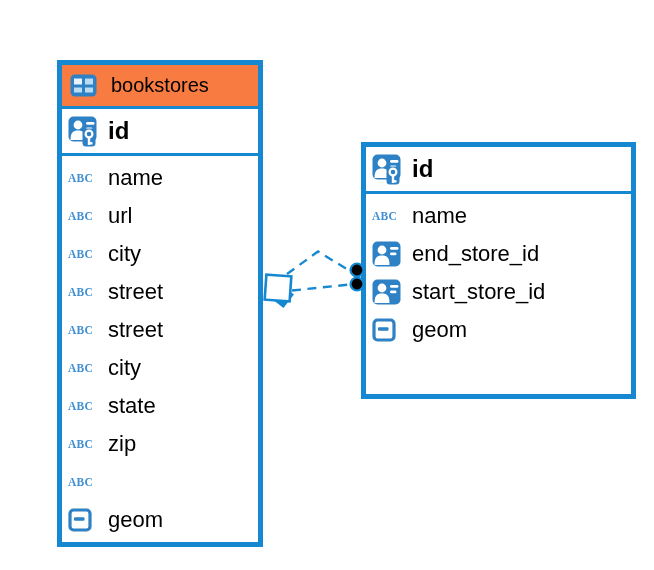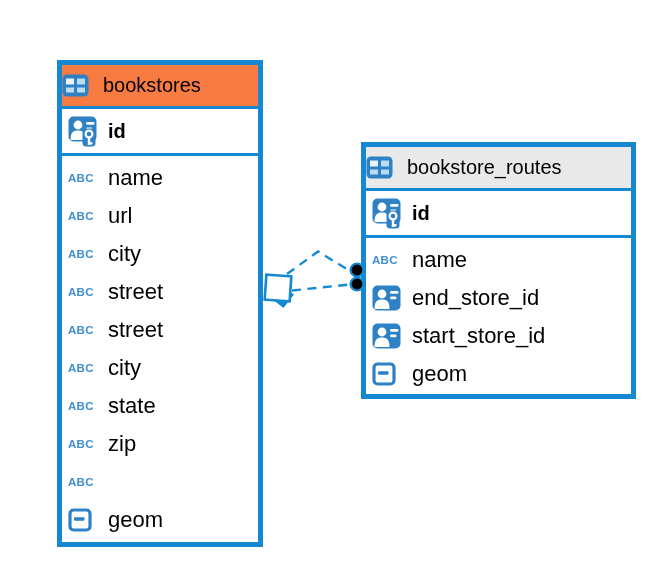--- a/index.html
+++ b/index.html
@@ -11,40 +11,40 @@
   }
   .erd-table{
     position:absolute;box-sizing:border-box;background:#fff;
     border:5px solid var(--border-blue);
     display:flex;flex-direction:column;
   }
   .t0{left:57px;top:60px;width:206px;height:487px;}
   .t1{left:361px;top:142px;width:275px;height:257px;}
   .tbl-header{
     flex:0 0 41px;display:flex;align-items:center;
-    padding-left:0;gap:8px;
+    padding-left:8px;gap:8px;
     border-bottom:3px solid var(--border-blue);
   }
   .t0 .tbl-header{background:var(--hdr0);}
   .t1 .tbl-header{background:var(--hdr1);}
   .tbl-title{font-size:20px;color:var(--text-color,#000);white-space:nowrap;}
   .pk-row{
     flex:0 0 44px;display:flex;align-items:center;
     padding-left:6px;gap:7px;
     border-bottom:3px solid var(--border-blue);background:#fff;
   }
-  .pk-label{font-size:20px;font-weight:bold;}
+  .pk-label{font-size:24px;font-weight:bold;}
   .cols{flex:1;display:flex;flex-direction:column;padding:3px 0 0 6px;}
   .col-row{display:flex;align-items:center;height:38px;flex:0 0 38px;gap:7px;}
   .col-label{font-size:22px;white-space:nowrap;}
   .icon-slot{
     width:33px;flex:0 0 33px;display:flex;align-items:center;justify-content:flex-start;
   }
   .abc-icon{
-    font-family:Liberation Sans, sans-serif;
+    font-family:Liberation Serif, serif;
     font-size:11.5px;font-weight:800;letter-spacing:.3px;
     color:var(--abc-blue);
   }
   svg{display:block;}
   .rel-overlay{
     position:absolute;left:0;top:0;z-index:10;pointer-events:none;
   }
   .rel-line{
     fill:none;stroke:var(--line-blue);stroke-width:2.4;stroke-dasharray:9 6.5;
   }
@@ -141,32 +141,20 @@
       <rect x="2" y="2" width="20" height="20" rx="3.5" fill="#fff" stroke="var(--icon-blue)" stroke-width="3.2"></rect>
       <rect x="6" y="9.2" width="10.5" height="3.6" rx="1" fill="var(--icon-blue)"></rect>
           </svg>
         </span>
         <span class="col-label">geom</span>
       </div>
     </div>
 </div>
 
 <div class="erd-table t1">
-  <div class="tbl-header">
-    <span class="icon-slot">
-      <svg width="27" height="23" viewBox="0 0 27 23">
-        <rect x="0.5" y="0.5" width="26" height="22" rx="4.5" fill="var(--icon-blue)"></rect>
-        <rect x="4" y="4.5" width="8" height="6" fill="#e8f3fb"></rect>
-        <rect x="15" y="4.5" width="8" height="6" fill="#bcdcf3"></rect>
-        <rect x="4" y="13.5" width="8" height="5" fill="#bcdcf3"></rect>
-        <rect x="15" y="13.5" width="8" height="5" fill="#bcdcf3"></rect>
-      </svg>
-    </span>
-    <span class="tbl-title">bookstore_routes</span>
-  </div>
   <div class="pk-row">
     <span class="icon-slot">
       <svg width="29" height="31" viewBox="0 0 29 31">
         <rect x="0.5" y="0.5" width="28" height="25" rx="5" fill="var(--icon-blue)"></rect>
         <circle cx="10" cy="9" r="4.4" fill="#fff"></circle>
         <path d="M2.5 24 C2.5 16.5 5 14.5 10 14.5 C15 14.5 17.5 16.5 17.5 24 Z" fill="#fff"></path>
         <rect x="18" y="6" width="8.5" height="2.8" rx="1.4" fill="#fff"></rect>
         <rect x="18" y="11.5" width="6.5" height="2.8" rx="1.4" fill="#fff"></rect>
         <rect x="14.5" y="12.5" width="13" height="18" rx="3.5" fill="var(--icon-blue)"></rect>
         <circle cx="21" cy="18" r="3.4" fill="none" stroke="#fff" stroke-width="2.2"></circle>

